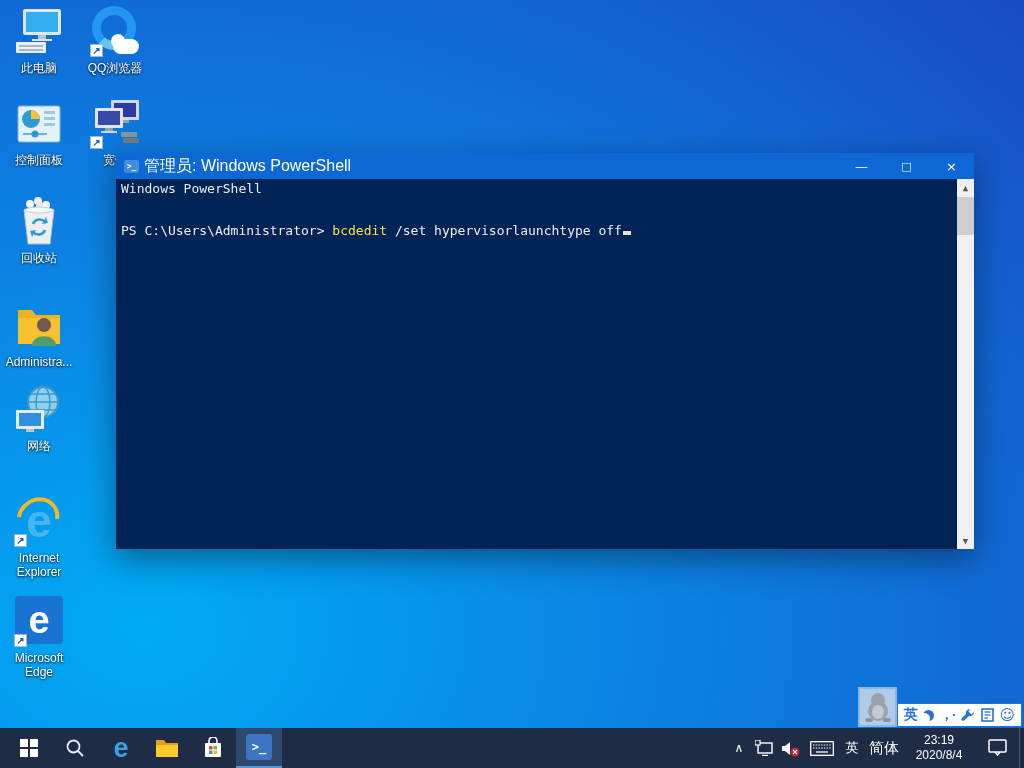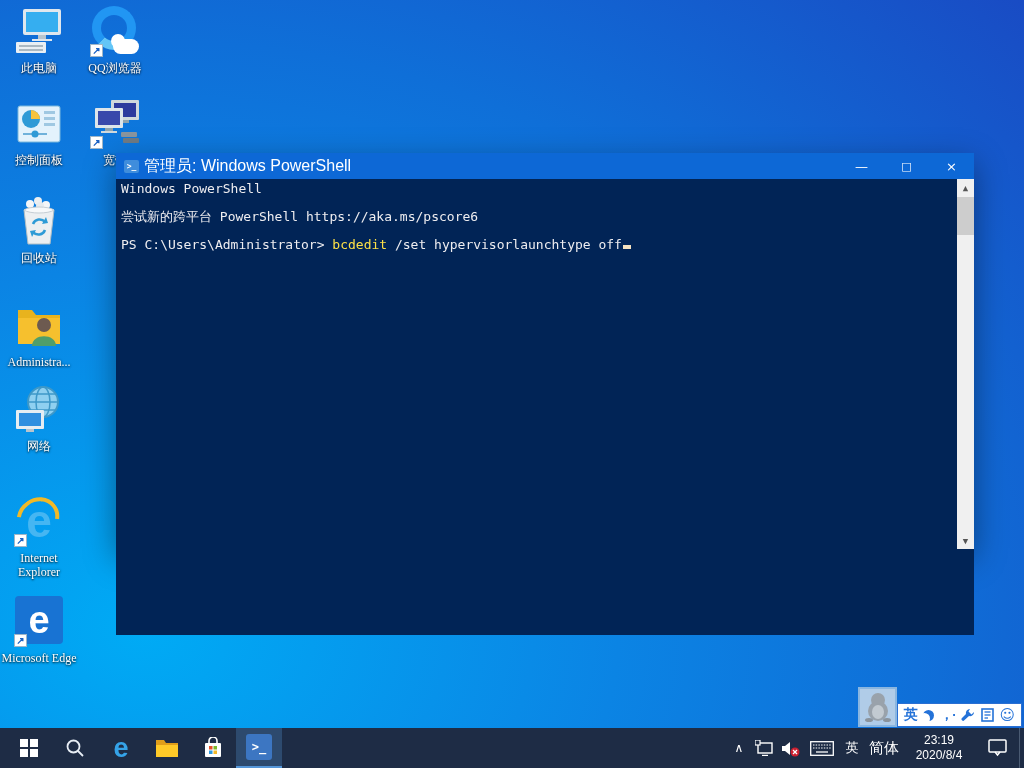--- a/index.html
+++ b/index.html
@@ -9,21 +9,20 @@
     position:relative;
     background: radial-gradient(1250px 950px at 14% 82%, #00abf5 0%, #0b84e4 38%, #0f6fd8 62%, #1a48c2 100%);
   }
 
   
   .dicon { position:absolute; width:78px; text-align:center; cursor:pointer; z-index:1; }
   .dicon-img { width:52px; height:52px; margin:0 auto; position:relative; }
   .dicon-label {
     margin-top:3px; font-size:12px; color:#fff; line-height:14px;
     text-shadow:0 1px 2px rgba(0,0,0,.75), 0 0 3px rgba(0,0,0,.45);
-    font-family:Liberation Serif, serif;
   }
   .shortcut-badge {
     position:absolute; left:1px; bottom:1px; width:13px; height:13px;
     background:#fff; border:1px solid #9fb6c8; display:flex; align-items:center; justify-content:center;
     font-size:10px; color:#1b62c4; font-weight:bold; line-height:1;
   }
   .letter-e { font-weight:bold; color:#45b6f2; font-size:46px; line-height:50px; display:block; }
   .ie-swoosh {
     position:absolute; left:3px; top:2px; width:44px; height:40px; border-radius:50%;
     border:4px solid #f0b928; border-bottom-color:transparent; border-left-color:transparent;
@@ -54,21 +53,21 @@
     color:#fff; font-size:8px; font-weight:bold; display:flex; align-items:center; justify-content:center;
     font-family:"DejaVu Sans Mono", monospace;
   }
   .ps-title-text { font-size:16px; flex:1; white-space:nowrap; }
   .ps-btn {
     width:45px; height:26px; display:flex; align-items:center; justify-content:center;
     color:#fff; font-size:13px; cursor:pointer; font-family:"DejaVu Sans", sans-serif;
   }
   .ps-btn.max { font-size:11px; }
   .ps-console {
-    position:relative; height:456px; background:#012456; overflow:hidden;
+    position:relative; height:370px; background:#012456; overflow:hidden;
     font-family:"DejaVu Sans Mono", monospace; font-size:13px; line-height:14px;
     color:#eeedf0; padding:3px 20px 3px 5px;
   }
   .cline { white-space:pre; height:14px; }
   .cline.blank { height:14px; }
   .cmd { color:#fde047; }
   .cursor-block {
     display:inline-block; width:8px; height:4px; background:#f5e2c0; margin-left:1px;
   }
   
@@ -255,21 +254,20 @@
   <div class="ps-titlebar">
     <div class="ps-title-icon">&gt;_</div>
     <div class="ps-title-text">管理员: Windows PowerShell</div>
     <div class="ps-btn">—</div>
     <div class="ps-btn max">□</div>
     <div class="ps-btn">×</div>
   </div>
   <div class="ps-console">
     <div class="cline">Windows PowerShell</div>
     <div class="cline blank"></div>
-    <div class="cline">尝试新的跨平台 PowerShell https://aka.ms/pscore6</div>
     <div class="cline blank"></div>
     <div class="cline"><span>PS C:\Users\Administrator&gt; </span><span class="cmd">bcdedit</span><span> /set hypervisorlaunchtype off</span><span class="cursor-block"></span></div>
 
     <div class="ps-scrollbar">
       <div class="sb-arrow up">▲</div>
       <div class="sb-thumb"></div>
       <div class="sb-arrow down">▼</div>
     </div>
   </div>
 </div>

